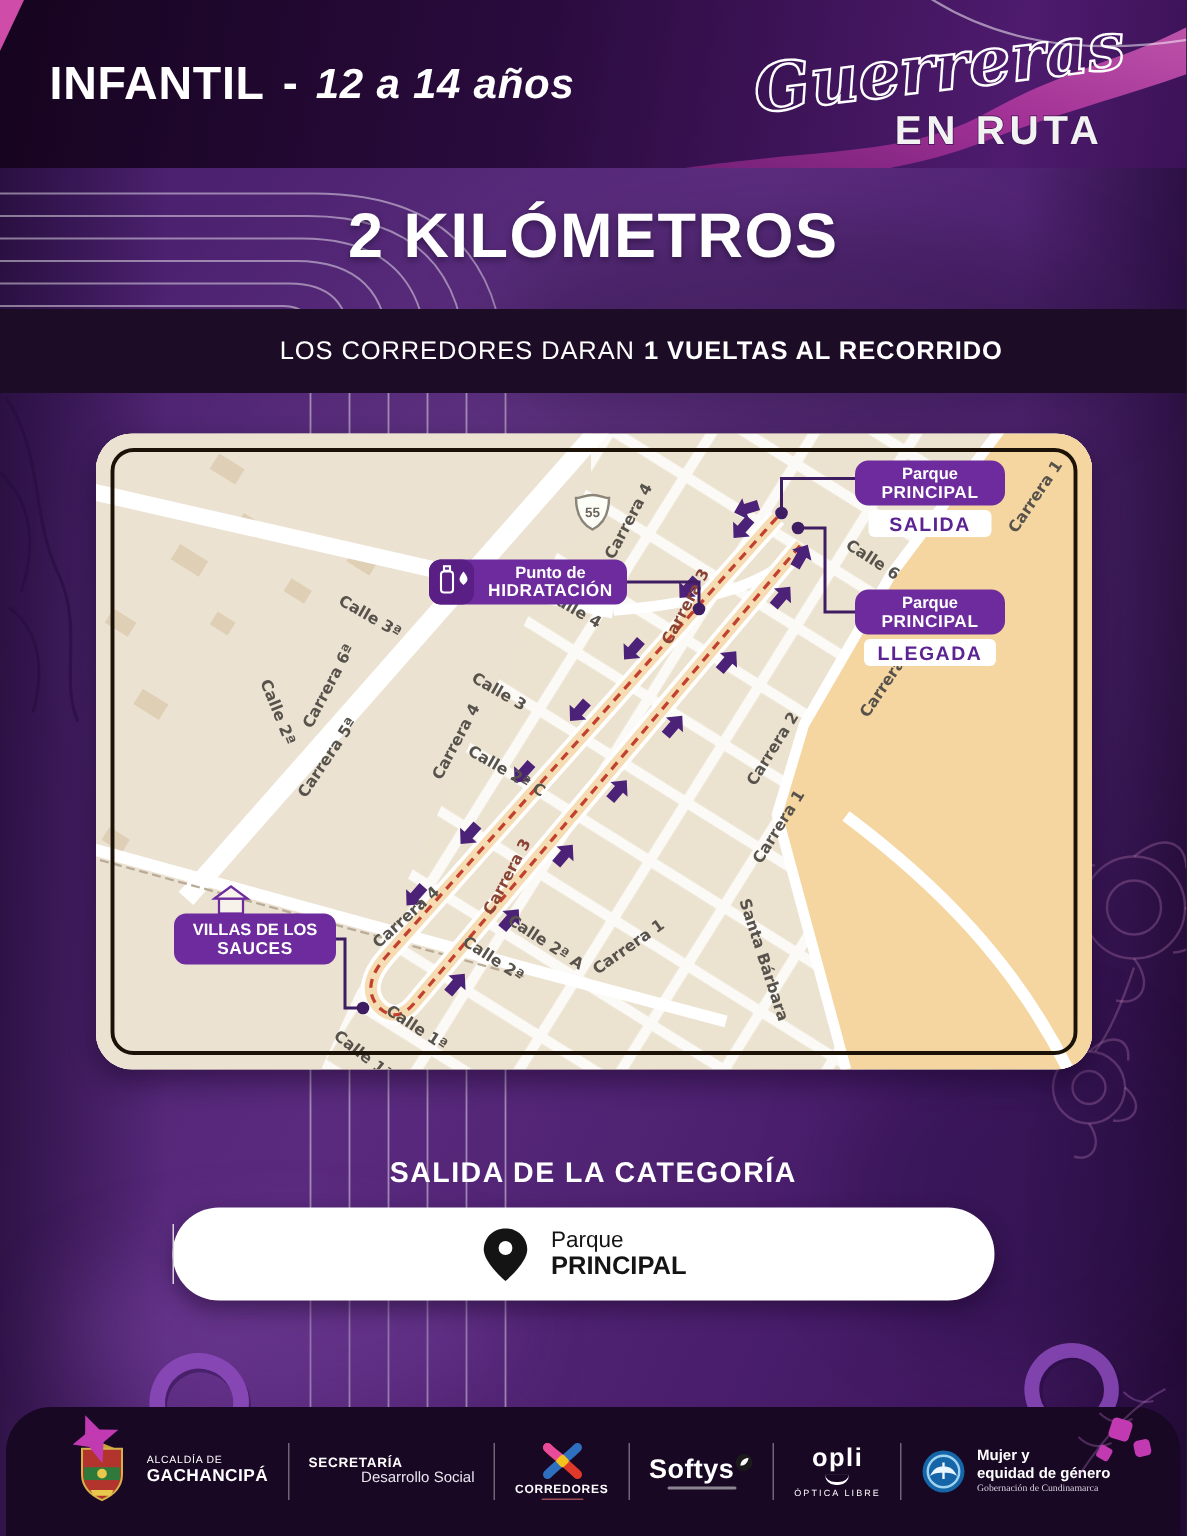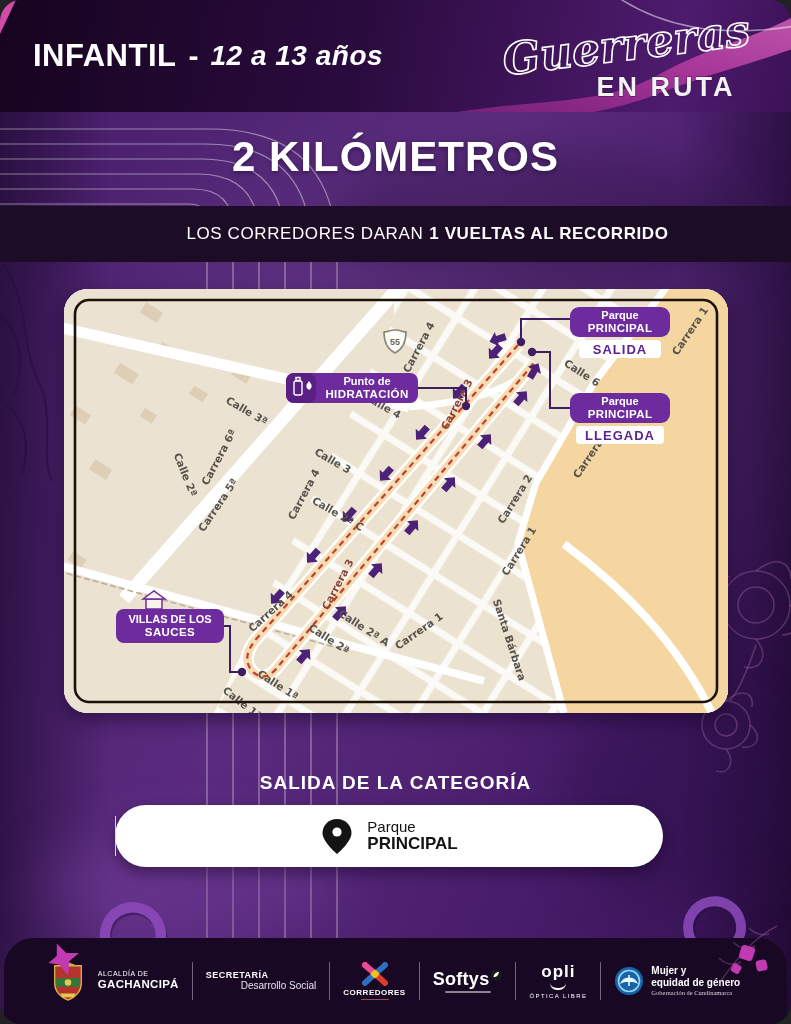--- a/index.html
+++ b/index.html
@@ -1,21 +1,21 @@
 <!DOCTYPE html>
 <html><head>
 <meta charset="utf-8">
 <style>
   html,body{margin:0;padding:0;background:#222;}
   .poster{position:relative;width:791px;height:1024px;overflow:hidden;
     font-family:"Liberation Sans",sans-serif;
     background:
       radial-gradient(90% 55% at 55% 38%, rgba(255,255,255,.07), transparent 60%),
       linear-gradient(90deg, rgba(18,4,32,.55), transparent 14%, transparent 86%, rgba(18,4,32,.55)),
-      linear-gradient(115deg,#451d68 0%,#5a2a7e 45%,#471c69 75%,#35114f 100%); border-radius: 21px;}
+      linear-gradient(115deg,#451d68 0%,#5a2a7e 45%,#471c69 75%,#35114f 100%);}
   .blob{position:absolute;border-radius:50%;filter:blur(26px);pointer-events:none;}
   .b1{left:330px;top:150px;width:420px;height:150px;background:rgba(28,8,48,.35);}
   .b2{left:560px;top:690px;width:230px;height:210px;background:rgba(40,14,70,.4);}
   .b3{left:40px;top:830px;width:300px;height:110px;background:rgba(120,70,160,.35);}
   svg{display:block;}
   .lanes{position:absolute;left:0;top:0;}
   
   .header{position:absolute;left:0;top:0;width:791px;height:112px;
     background:linear-gradient(100deg,#16041f 0%,#2a0b3e 45%,#4e1b6e 85%,#3c1257 100%);}
   .title{position:absolute;left:33px;top:0;height:112px;display:flex;align-items:center;gap:12px;color:#fff;}
@@ -130,21 +130,21 @@
             <stop offset="1" stop-color="#c457ae"></stop>
         </linearGradient>
       </defs>
       <path d="M420,118 C540,96 600,108 660,74 C710,46 750,40 795,16 L795,48 C745,66 702,76 652,96 C600,116 520,124 466,124 Z" fill="url(#ribGrad)" opacity=".95"></path>
       <path d="M610,-8 C660,28 720,38 795,26" fill="none" stroke="#ffffff" stroke-opacity=".5" stroke-width="1.5"></path>
       <polygon points="0,0 16,0 0,34" fill="#cf4da8"></polygon>
     </svg>
     <div class="title">
       <span class="cat">INFANTIL</span>
       <span class="dash">-</span>
-      <span class="age">12 a 13 años</span>
+      <span class="age">12 a 14 años</span>
     </div>
     <svg class="logo" width="305" height="108">
       <text x="150" y="56" text-anchor="middle" font-family="DejaVu Serif, serif" font-style="italic" font-weight="bold" font-size="44" fill="none" stroke="#ffffff" stroke-width="1.6" transform="rotate(-7 150 56)">Guerreras</text>
       <text x="188" y="92" text-anchor="middle" font-family="Liberation Sans, sans-serif" font-size="27" font-weight="800" fill="#f2f2f2" letter-spacing="3" stroke="#3a0f4e" stroke-width="0.9" paint-order="stroke">EN RUTA</text>
     </svg>
   </div>
 
   <div class="distance">2 KILÓMETROS</div>
 
   <div class="band">

